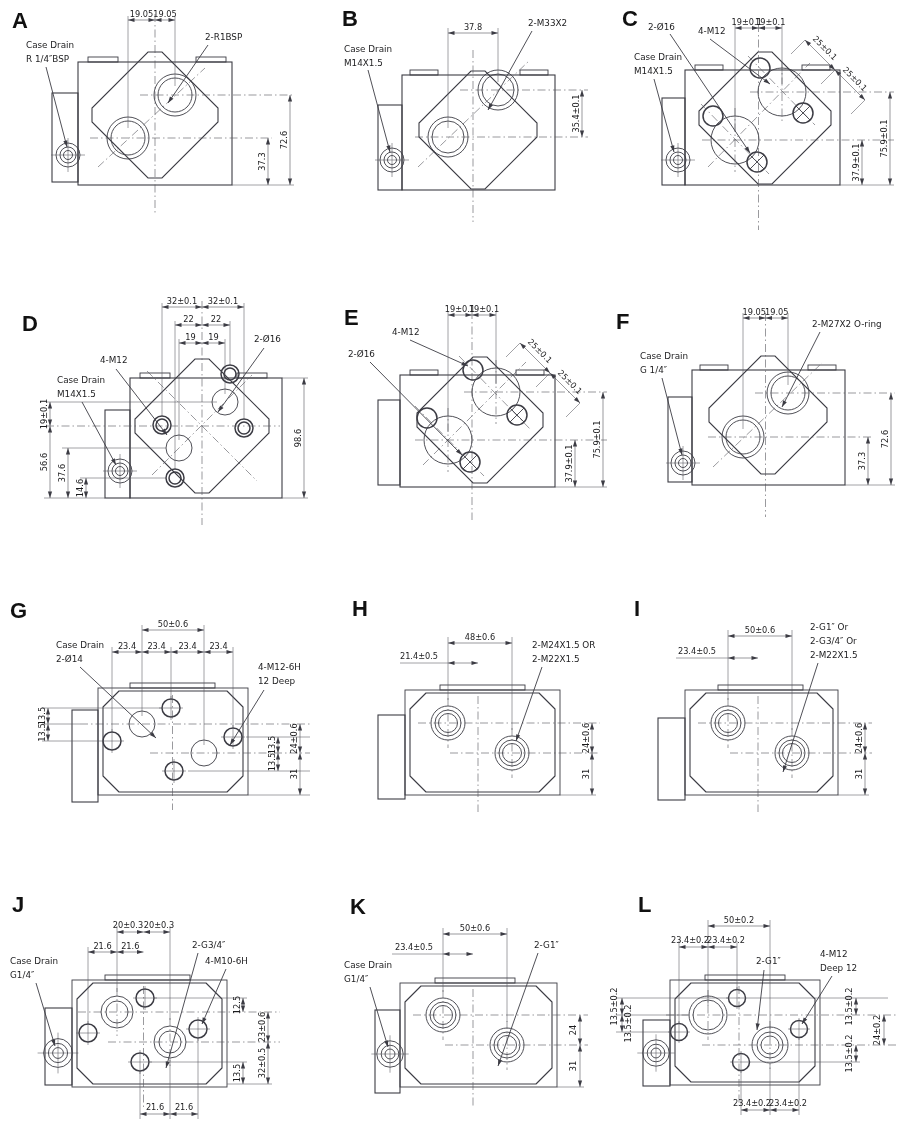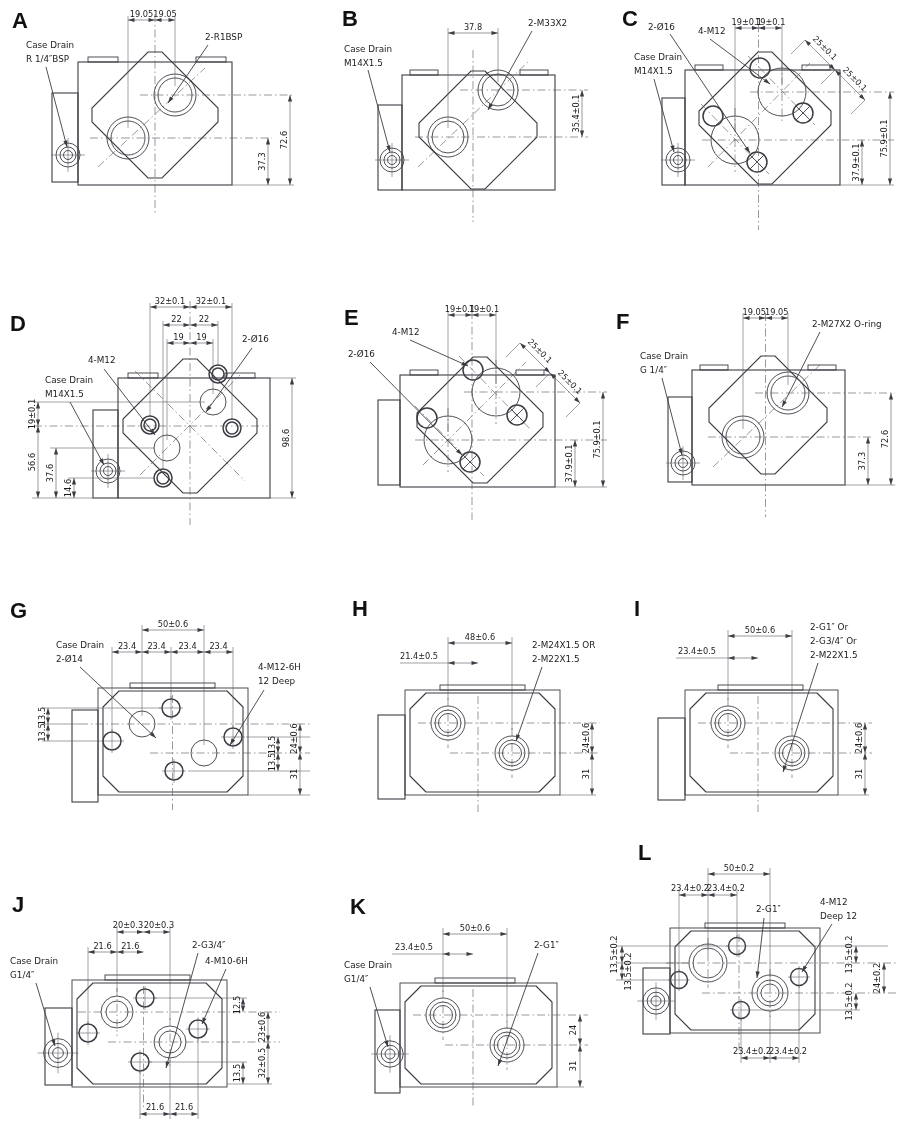--- a/index.html
+++ b/index.html
@@ -177,21 +177,21 @@
         <text x="88" y="34" class="call" text-anchor="start">4-M12</text>
         <line x1="100" y1="39" x2="160" y2="84" class="thin"></line>
         <path d="M0,0L-6.5,2.1L-6.5,-2.1Z" transform="translate(160,84) rotate(36.86989764584402)" class="arr"></path>
         <text x="24" y="60" class="call" text-anchor="start">Case Drain</text>
         <text x="24" y="74" class="call" text-anchor="start">M14X1.5</text>
         <line x1="44" y1="79" x2="64" y2="152" class="thin"></line>
         <path d="M0,0L-6.5,2.1L-6.5,-2.1Z" transform="translate(64,152) rotate(74.67848992513521)" class="arr"></path>
         <text x="12" y="26" class="letter" text-anchor="start">C</text>
       </svg>
     </figure>
-  <figure class="panel" id="pD" style="left:0px;top:285px;width:330px;height:285px">
+  <figure class="panel" id="pD" style="left:12px;top:285px;width:330px;height:285px">
       <svg width="330" height="285" viewBox="0 0 330 285">
         <rect x="118" y="93" width="152" height="120" class="body"></rect>
         <rect x="93" y="125" width="25" height="88" class="body"></rect>
         <rect x="128" y="88" width="30" height="5" class="thin"></rect>
         <rect x="225" y="88" width="30" height="5" class="thin"></rect>
         <polygon points="183,74 197,74 257,134 257,148 197,208 183,208 123,148 123,134" class="body"></polygon>
         <circle cx="213" cy="117" r="13" class="thin"></circle>
         <circle cx="167" cy="163" r="13" class="thin"></circle>
         <circle cx="218" cy="89" r="9" class="thick"></circle>
         <circle cx="218" cy="89" r="6" class="thick"></circle>
@@ -708,21 +708,21 @@
         <text x="204" y="88" class="call" text-anchor="start">2-G1″</text>
         <line x1="208" y1="93" x2="168" y2="206" class="thin"></line>
         <path d="M0,0L-6.5,2.1L-6.5,-2.1Z" transform="translate(168,206) rotate(109.493061911151)" class="arr"></path>
         <text x="14" y="108" class="call" text-anchor="start">Case Drain</text>
         <text x="14" y="122" class="call" text-anchor="start">G1/4″</text>
         <line x1="40" y1="127" x2="58" y2="187" class="thin"></line>
         <path d="M0,0L-6.5,2.1L-6.5,-2.1Z" transform="translate(58,187) rotate(73.30075576600638)" class="arr"></path>
         <text x="20" y="54" class="letter" text-anchor="start">K</text>
       </svg>
     </figure>
-  <figure class="panel" id="pL" style="left:610px;top:808px;width:290px;height:274px">
+  <figure class="panel" id="pL" style="left:610px;top:860px;width:290px;height:274px">
       <svg width="290" height="274" viewBox="0 0 290 274">
         <rect x="60" y="120" width="150" height="105" class="thin"></rect>
         <path d="M81,123L189,123L205,139L205,206L189,222L81,222L65,206L65,139Z" class="body" stroke-linejoin="round"></path>
         <rect x="33" y="160" width="27" height="66" class="body"></rect>
         <rect x="95" y="115" width="80" height="5" class="thin"></rect>
         <circle cx="98" cy="155" r="19" class="thin"></circle>
         <circle cx="98" cy="155" r="15" class="thin"></circle>
         <line x1="98" y1="130" x2="98" y2="180" class="cl"></line>
         <circle cx="160" cy="185" r="18" class="thin"></circle>
         <circle cx="160" cy="185" r="13" class="thin"></circle>

